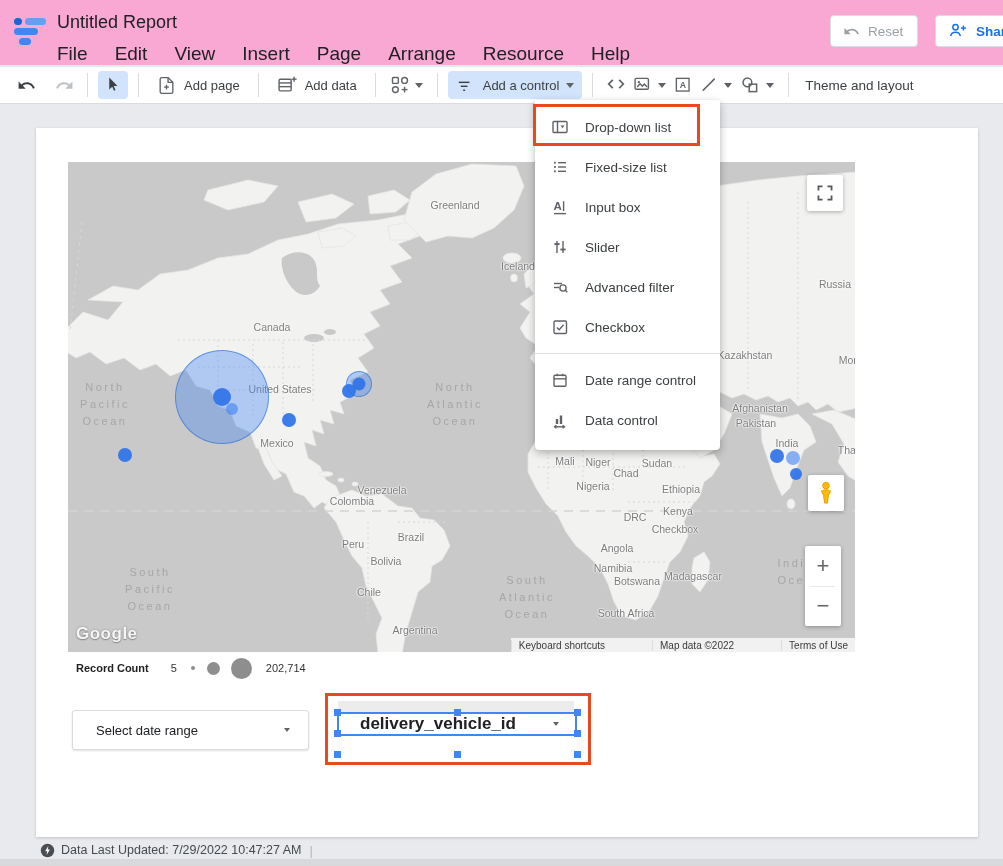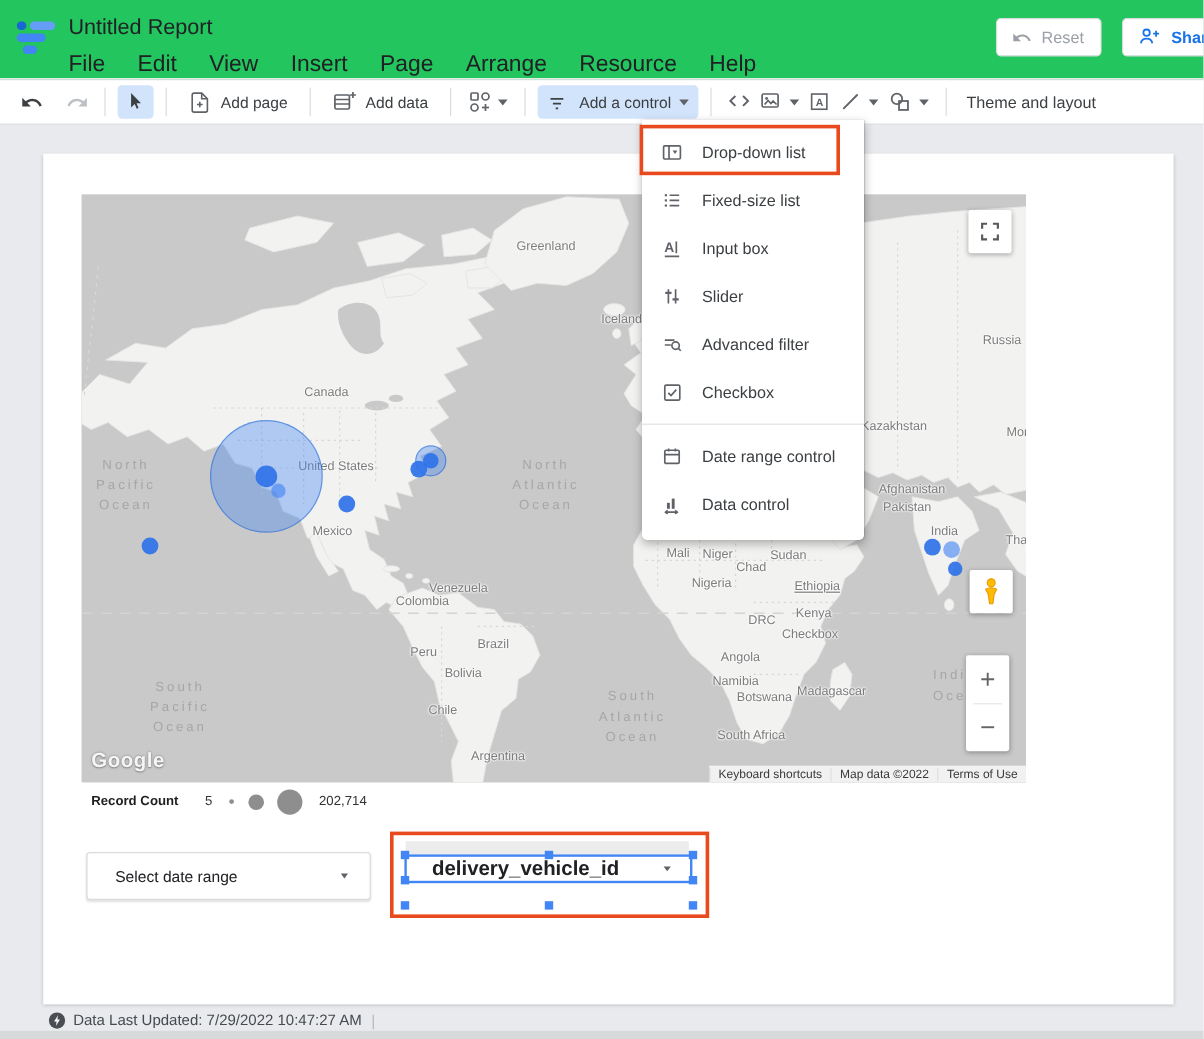--- a/index.html
+++ b/index.html
@@ -1,20 +1,20 @@
 <!DOCTYPE html>
 <html><head>
 <meta charset="utf-8">
 <style>
   * { margin:0; padding:0; box-sizing:border-box; }
   html,body { width:1003px; height:866px; overflow:hidden; }
   body { font-family:"Liberation Sans","DejaVu Sans",sans-serif; background:#e9eaed; position:relative; color:#202124; }
 
   
-  .app-header { position:absolute; left:0; top:0; width:1003px; height:66px; background:#22c55e; border-bottom:1px solid #e8e8e8; z-index:30; }
+  .app-header { position:absolute; left:0; top:0; width:1003px; height:66px; background:#f9a8d4; border-bottom:1px solid #e8e8e8; z-index:30; }
   .logo { position:absolute; left:14px; top:15px; width:32px; height:32px; }
   .logo .bar { position:absolute; border-radius:4px; height:7px; }
   .page-title { position:absolute; left:57px; top:12px; font-size:18px; color:#202124; }
   .menu-bar { position:absolute; left:57px; top:40px; display:flex; }
   .menu-bar .menu-item { font-size:19px; color:#202124; padding:3px 13px 3px 0; margin-right:14px; cursor:pointer; }
   .hdr-btn { position:absolute; top:15px; height:32px; border:1px solid #dadce0; border-radius:4px; background:#fff; display:flex; align-items:center; font-size:13.5px; }
   .reset-btn { left:830px; width:88px; color:#9aa0a6; padding:0 12px; }
   .share-btn { left:935px; width:110px; color:#1a73e8; font-weight:bold; padding:0 12px; }
   .hdr-btn svg { margin-right:8px; flex:none; }
 
@@ -34,21 +34,21 @@
 
   
   .geo-map { position:absolute; left:32px; top:34px; width:787px; height:490px; background:#c9c9c9; overflow:hidden; }
   .map-label { position:absolute; transform:translate(-50%,-50%); font-size:10.5px; color:#7c7c7c; white-space:nowrap; text-shadow:0 0 2px #fff,0 0 2px #fff,0 0 2px #fff; }
   .ocean-label { position:absolute; transform:translate(-50%,-50%); font-size:11px; color:#a6a6a6; letter-spacing:2.5px; line-height:1.55; text-align:center; white-space:pre-line; }
   .bubble { position:absolute; border-radius:50%; transform:translate(-50%,-50%); }
   .bubble-halo { background:rgba(66,133,244,.38); border:1.5px solid rgba(30,100,210,.55); }
   .bubble-solid { background:rgba(47,114,232,.92); }
   .bubble-soft { background:rgba(66,133,244,.62); }
   .map-watermark { position:absolute; left:8px; top:462px; font-size:17px; font-weight:bold; letter-spacing:.5px; color:rgba(255,255,255,.92); text-shadow:0 0 2px rgba(120,120,120,.9),0 1px 1px rgba(120,120,120,.7); }
-  .map-attrib { position:absolute; right:0; bottom:0; height:14px; display:flex; background:rgba(248,248,248,.85); font-size:10px; color:#3a3a3a; align-items:center; }
+  .map-attrib { position:absolute; right:0; bottom:0; height:14px; display:flex; background:rgba(248,248,248,.85); font-size:10px; color:#3a3a3a; align-items:center;gap:40px; }
   .map-attrib span { padding:0 7px; border-left:1px solid rgba(0,0,0,.08); cursor:pointer; white-space:nowrap; }
   .map-ctl { position:absolute; background:#fff; border-radius:2px; box-shadow:0 1px 4px rgba(0,0,0,.3); display:flex; align-items:center; justify-content:center; cursor:pointer; }
   .fullscreen-btn { left:739px; top:13px; width:36px; height:36px; }
   .pegman-btn { left:740px; top:313px; width:36px; height:36px; }
   .zoom-ctl { left:737px; top:384px; width:36px; height:80px; flex-direction:column; }
   .zoom-ctl .zbtn { width:36px; height:39px; display:flex; align-items:center; justify-content:center; font-size:22px; color:#666; cursor:pointer; }
   .zoom-ctl .zdiv { width:24px; height:1px; background:#e6e6e6; }
 
   
   .legend { position:absolute; left:40px; top:530px; height:20px; display:flex; align-items:center; }
@@ -318,21 +318,21 @@
           <div class="map-label" style="left: 209px; top: 281px;">Mexico</div>
           <div class="map-label" style="left: 692px; top: 246px;">Afghanistan</div>
           <div class="map-label" style="left: 688px; top: 261px;">Pakistan</div>
           <div class="map-label" style="left: 719px; top: 281px;">India</div>
           <div class="map-label" style="left: 790px; top: 288px;">Thailand</div>
           <div class="map-label" style="left: 497px; top: 299px;">Mali</div>
           <div class="map-label" style="left: 530px; top: 300px;">Niger</div>
           <div class="map-label" style="left: 558px; top: 311px;">Chad</div>
           <div class="map-label" style="left: 589px; top: 301px;">Sudan</div>
           <div class="map-label" style="left: 525px; top: 324px;">Nigeria</div>
-          <div class="map-label" style="left: 613px; top: 327px; text-decoration: underline;">Ethiopia</div>
+          <div class="map-label" style="left: 613px; top: 327px;">Ethiopia</div>
           <div class="map-label" style="left: 567px; top: 355px; text-align: right;">DRC</div>
           <div class="map-label" style="left: 610px; top: 349px;">Kenya</div>
           <div class="map-label" style="left: 607px; top: 367px;">Checkbox</div>
           <div class="map-label" style="left: 549px; top: 386px;">Angola</div>
           <div class="map-label" style="left: 545px; top: 406px;">Namibia</div>
           <div class="map-label" style="left: 569px; top: 419px;">Botswana</div>
           <div class="map-label" style="left: 558px; top: 451px;">South Africa</div>
           <div class="map-label" style="left: 625px; top: 414px;">Madagascar</div>
           <div class="map-label" style="left: 314px; top: 328px;">Venezuela</div>
           <div class="map-label" style="left: 284px; top: 339px;">Colombia</div>

